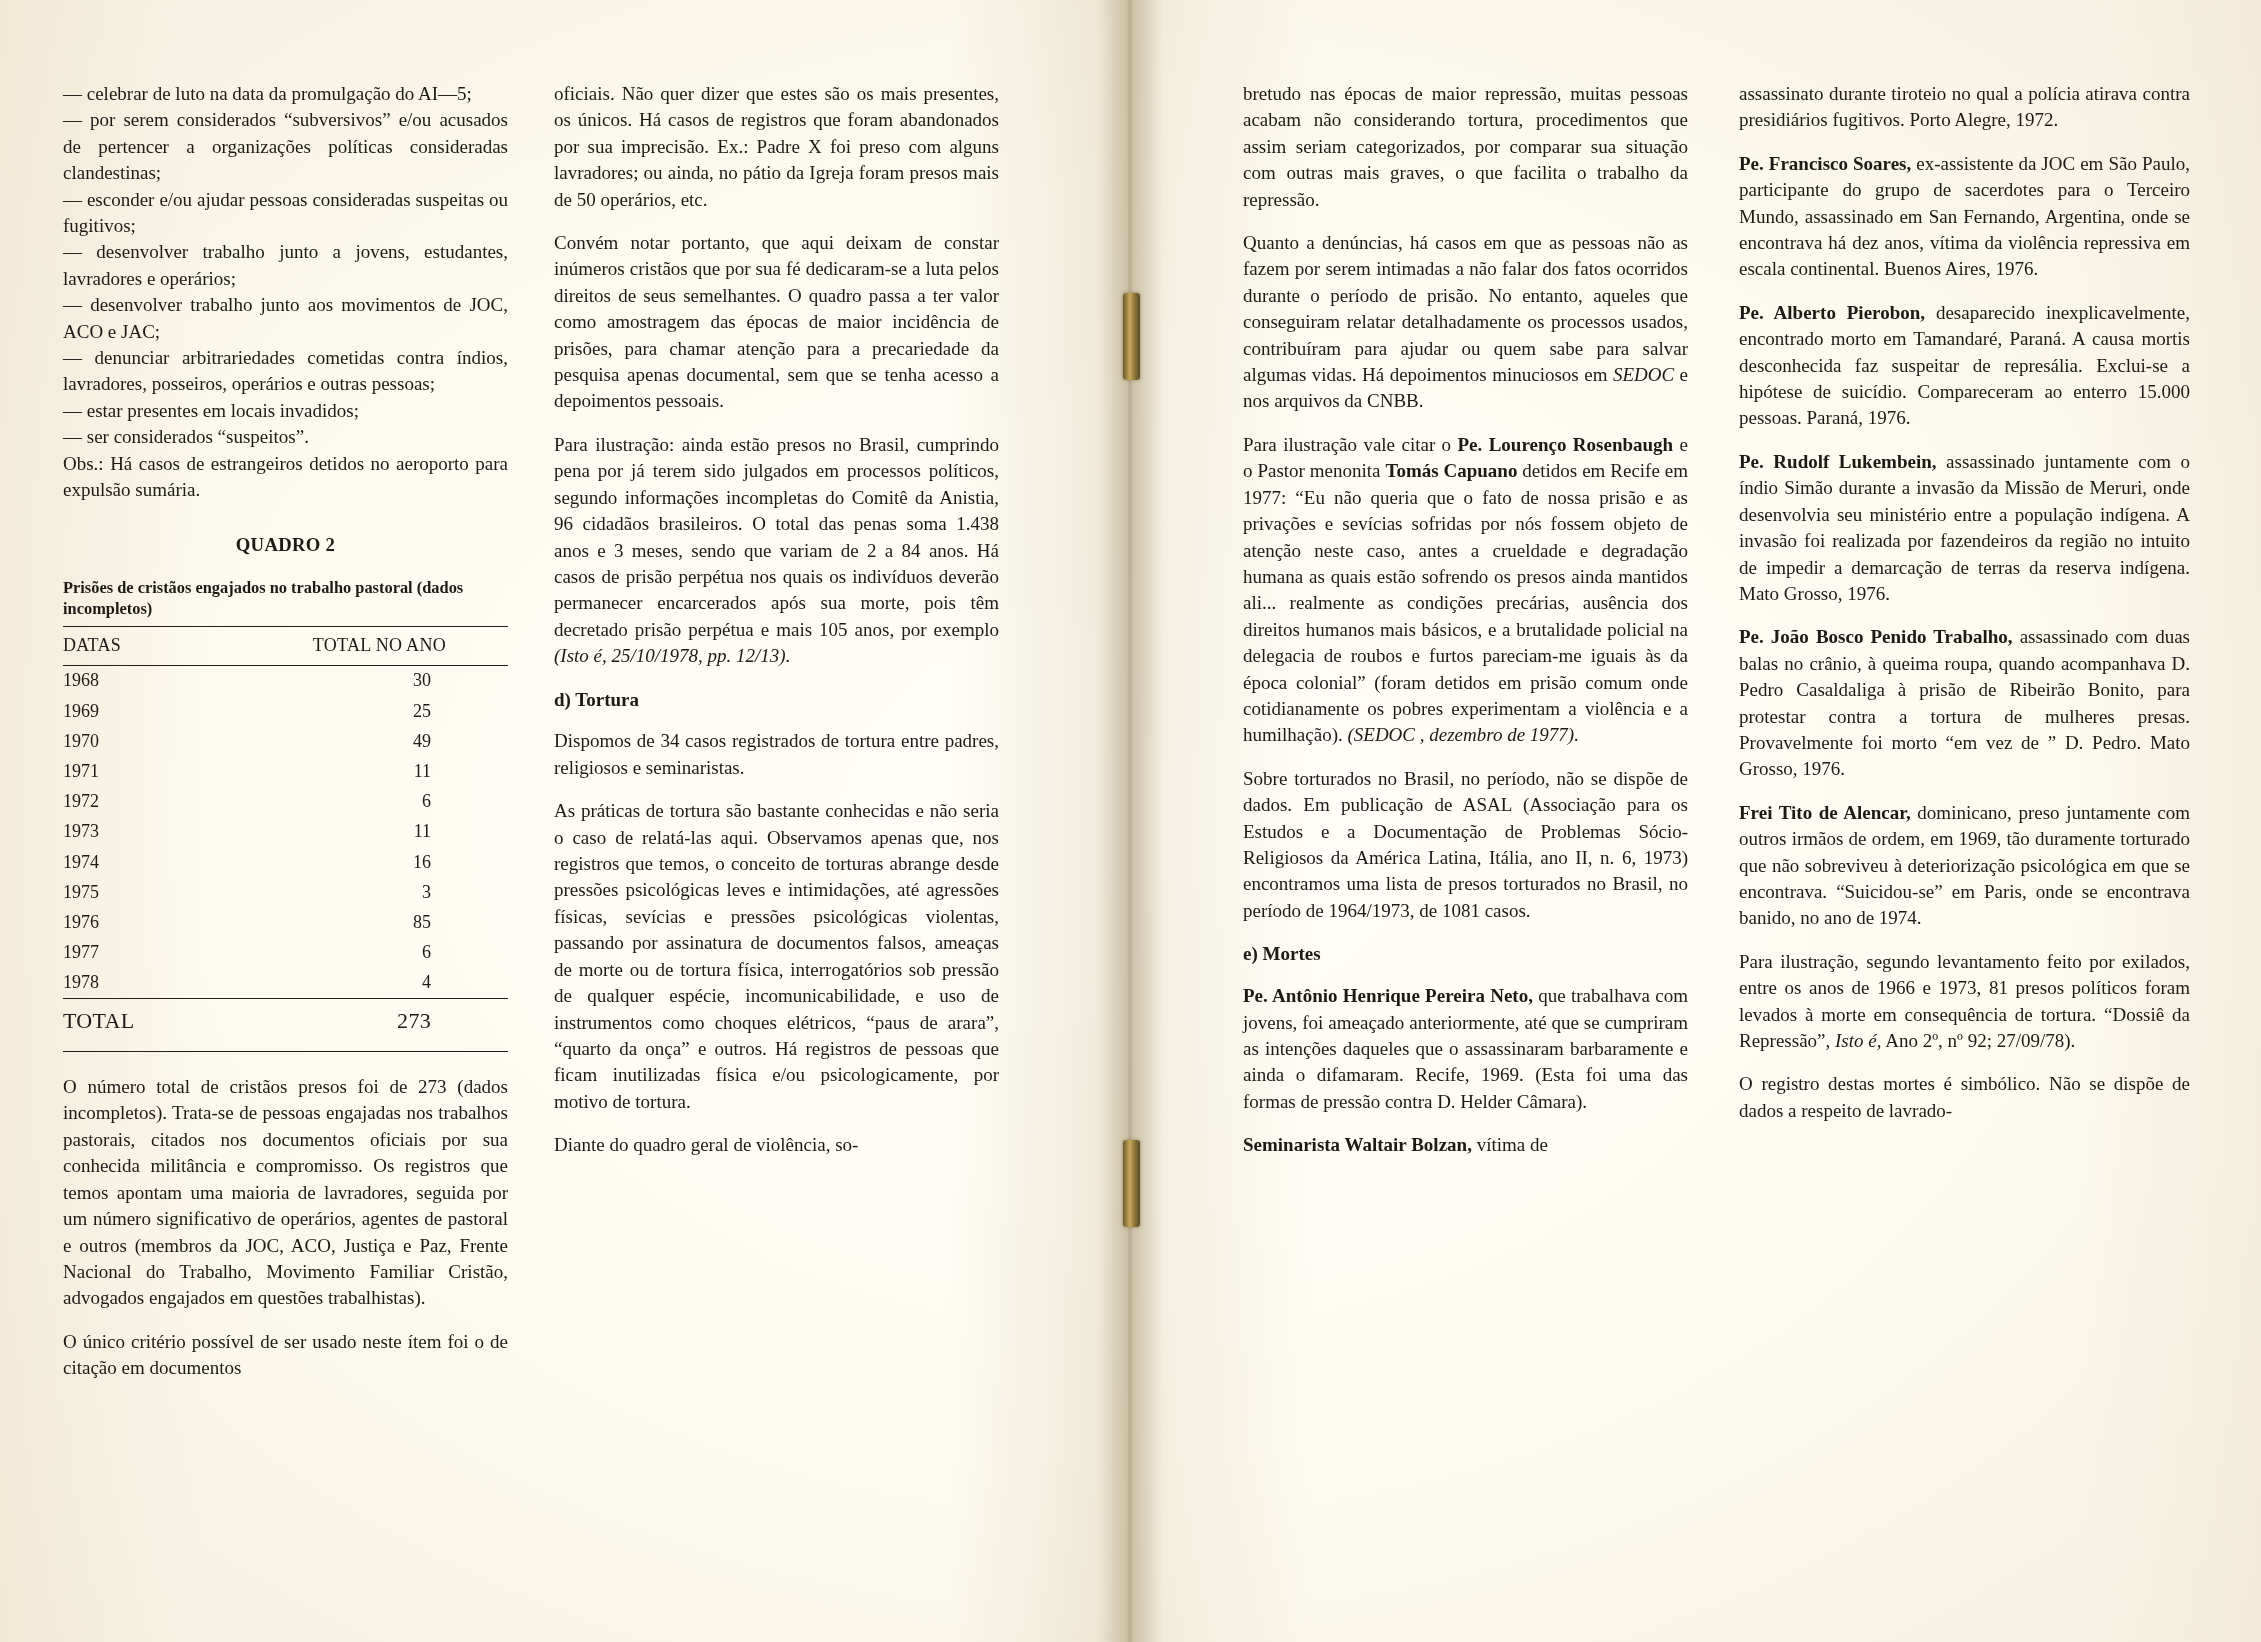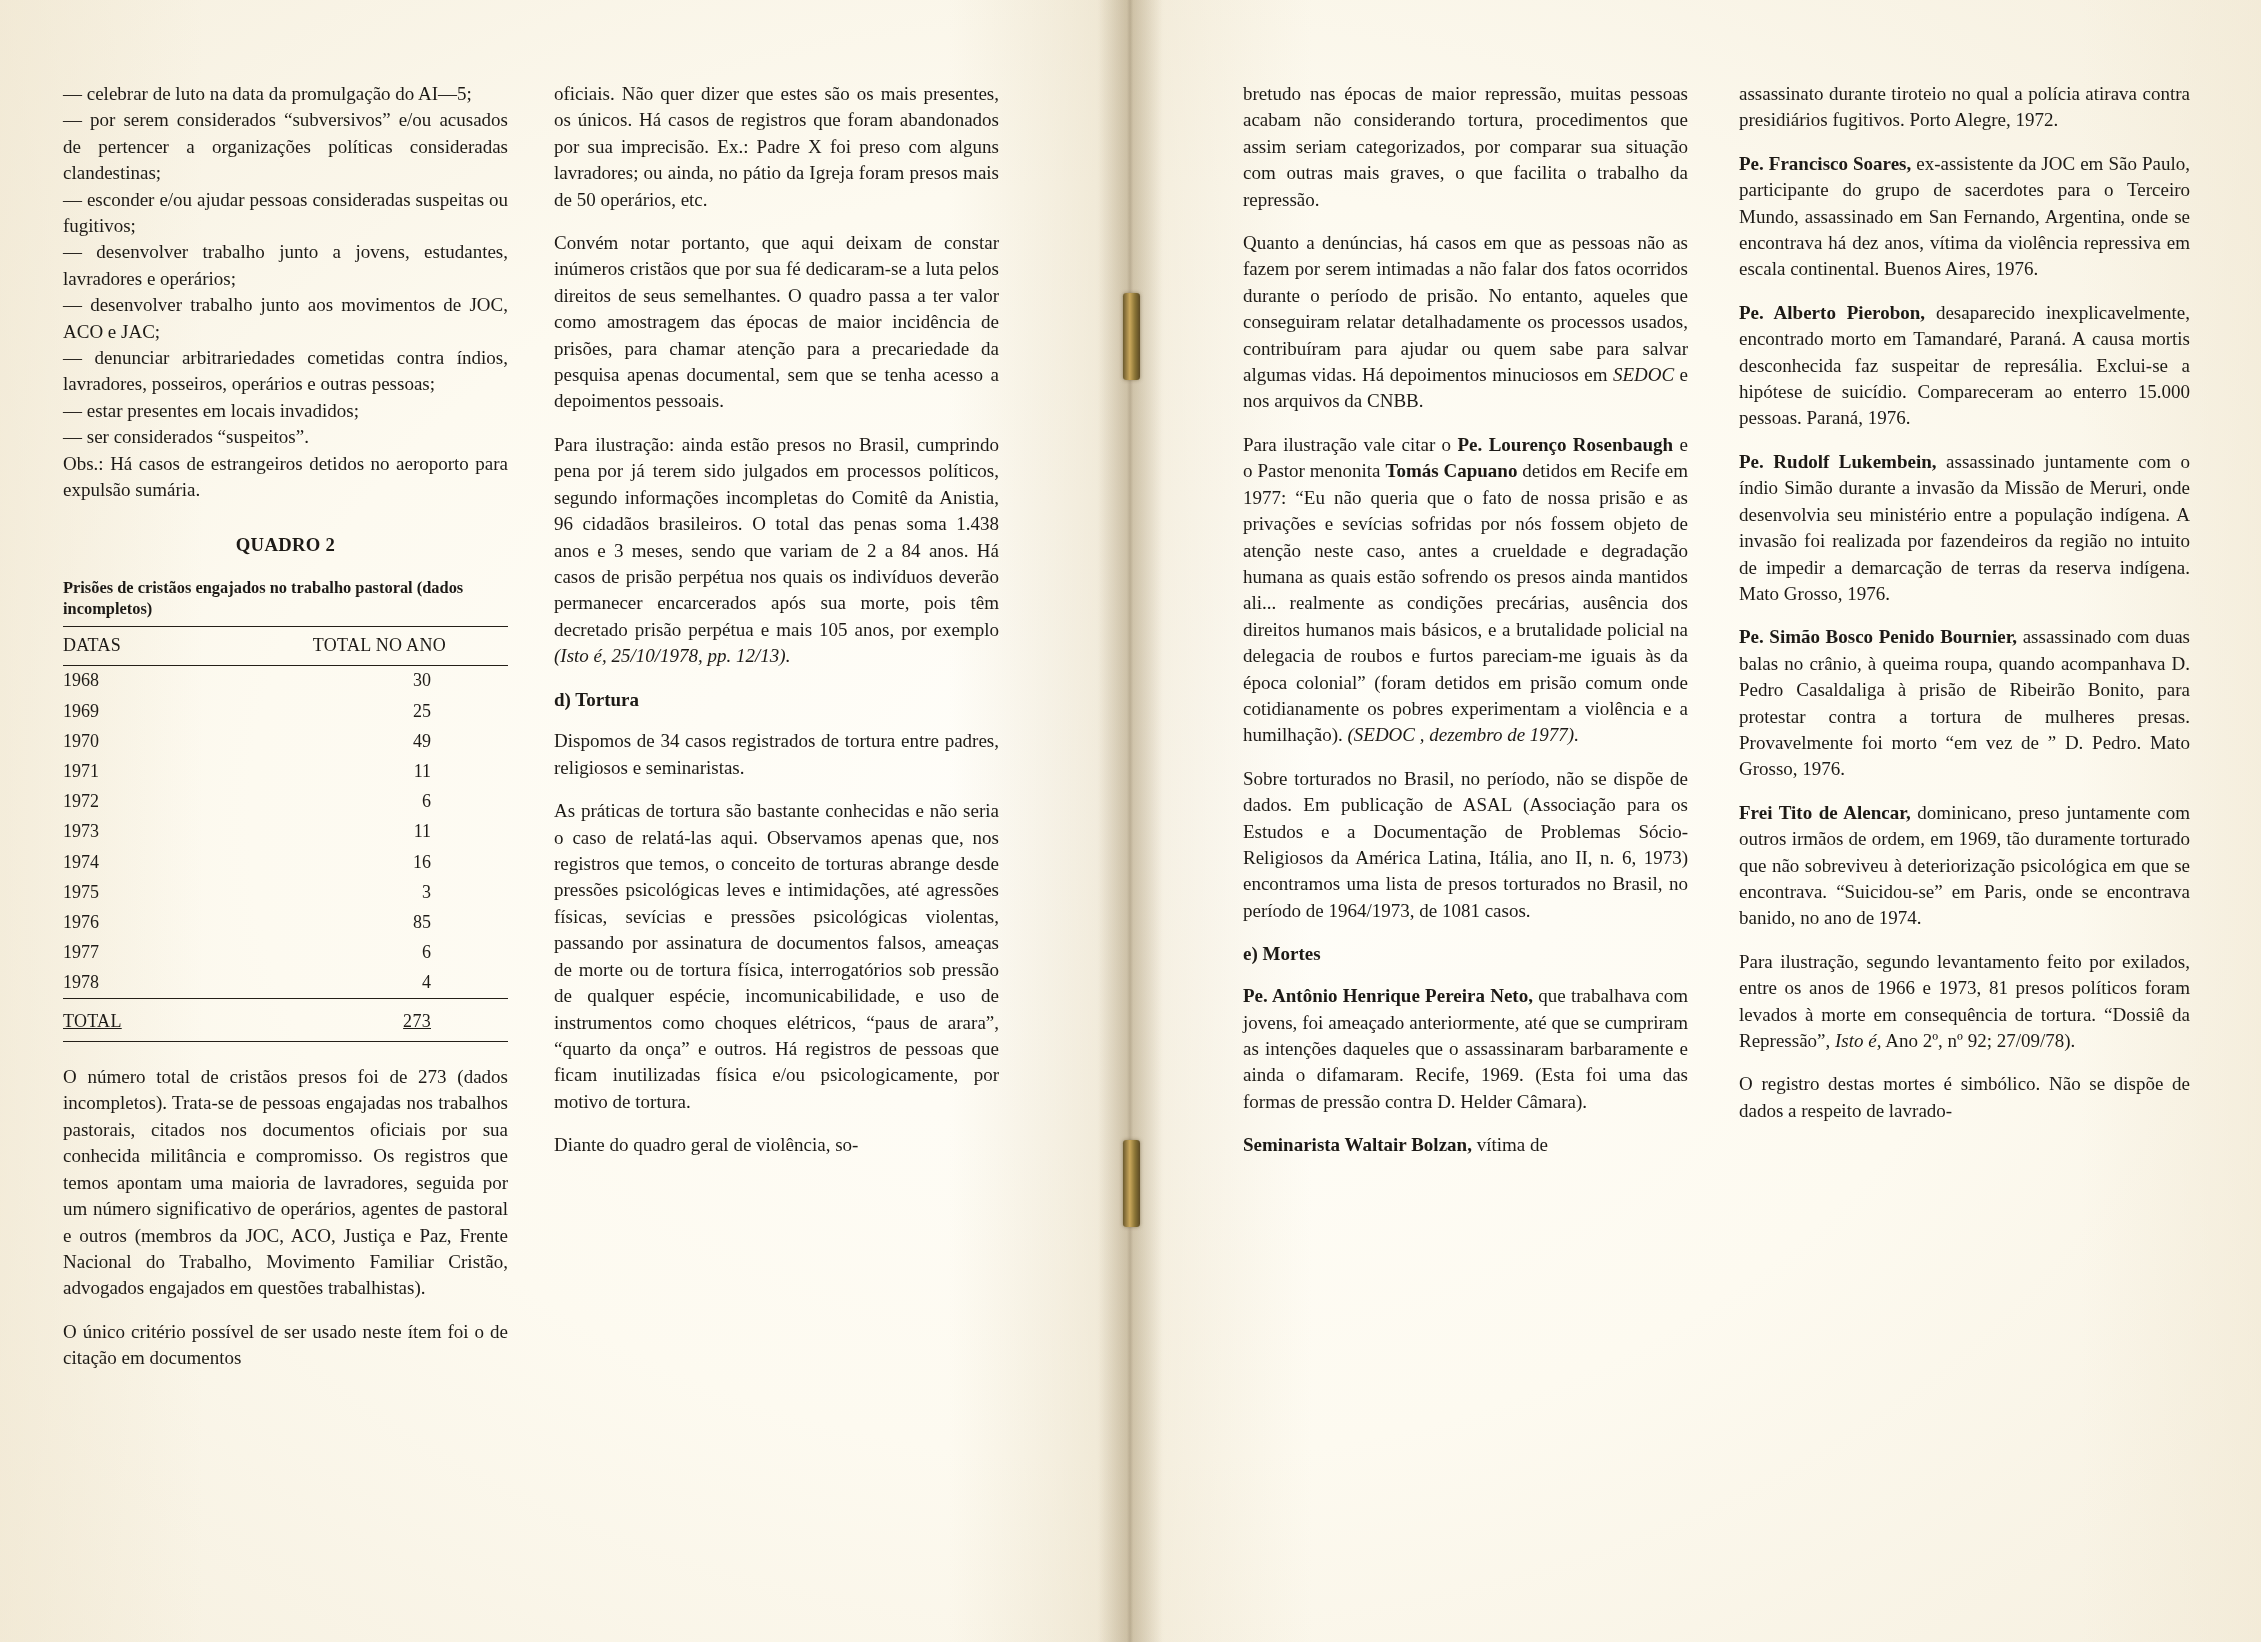--- a/index.html
+++ b/index.html
@@ -101,21 +101,21 @@
   }
   table.quadro th.num { text-align: right; padding-right: 62px; }
   table.quadro td {
     padding: 1.9px 0;
     font-size: 18px;
   }
   table.quadro td.num { text-align: right; padding-right: 77px; }
   .rule-top { border-top: 1.6px solid #241f18; }
   .rule-bot { border-bottom: 1.6px solid #241f18; }
   .rule-thin { border-bottom: 1px solid #241f18; margin-left: 28px; }
-  tr.total td { padding-top: 9px; padding-bottom: 7px; font-size: 18px; letter-spacing: 0.3px; text-decoration: underline; }
+  tr.total td { padding-top: 9px; padding-bottom: 17px; font-size: 22px; letter-spacing: 0.3px; }
 
   h4.sub {
     font-size: 19px;
     font-weight: bold;
     margin: 0 0 15.5px 0;
     text-align: left;
   }
   .nameentry { margin-bottom: 17px; }
   b, strong { font-weight: bold; }
   i, em { font-style: italic; }
@@ -229,20 +229,20 @@
     <h4 class="sub">e) Mortes</h4>
     <p class="nameentry"><b>Pe. Antônio Henrique Pereira Neto,</b><span> que trabalhava com jovens, foi ameaçado anteriormente, até que se cumpriram as intenções daqueles que o assassinaram barbaramente e ainda o difamaram. Recife, 1969. (Esta foi uma das formas de pressão contra D. Helder Câmara).</span></p>
     <p class="nameentry"><b>Seminarista Waltair Bolzan,</b><span> vítima de</span></p>
   </div>
 
   <div class="col" id="col4">
     <p>assassinato durante tiroteio no qual a polícia atirava contra presidiários fugitivos. Porto Alegre, 1972.</p>
     <p class="nameentry"><b>Pe. Francisco Soares,</b><span> ex-assistente da JOC em São Paulo, participante do grupo de sacerdotes para o Terceiro Mundo, assassinado em San Fernando, Argentina, onde se encontrava há dez anos, vítima da violência repressiva em escala continental. Buenos Aires, 1976.</span></p>
     <p class="nameentry"><b>Pe. Alberto Pierobon,</b><span> desaparecido inexplicavelmente, encontrado morto em Tamandaré, Paraná. A causa mortis desconhecida faz suspeitar de represália. Exclui-se a hipótese de suicídio. Compareceram ao enterro 15.000 pessoas. Paraná, 1976.</span></p>
     <p class="nameentry"><b>Pe. Rudolf Lukembein,</b><span> assassinado juntamente com o índio Simão durante a invasão da Missão de Meruri, onde desenvolvia seu ministério entre a população indígena. A invasão foi realizada por fazendeiros da região no intuito de impedir a demarcação de terras da reserva indígena. Mato Grosso, 1976.</span></p>
-    <p class="nameentry"><b>Pe. Simão Bosco Penido Bournier,</b><span> assassinado com duas balas no crânio, à queima roupa, quando acompanhava D. Pedro Casaldaliga à prisão de Ribeirão Bonito, para protestar contra a tortura de mulheres presas. Provavelmente foi morto “em vez de ” D. Pedro. Mato Grosso, 1976.</span></p>
+    <p class="nameentry"><b>Pe. João Bosco Penido Trabalho,</b><span> assassinado com duas balas no crânio, à queima roupa, quando acompanhava D. Pedro Casaldaliga à prisão de Ribeirão Bonito, para protestar contra a tortura de mulheres presas. Provavelmente foi morto “em vez de ” D. Pedro. Mato Grosso, 1976.</span></p>
     <p class="nameentry"><b>Frei Tito de Alencar,</b><span> dominicano, preso juntamente com outros irmãos de ordem, em 1969, tão duramente torturado que não sobreviveu à deteriorização psicológica em que se encontrava. “Suicidou-se” em Paris, onde se encontrava banido, no ano de 1974.</span></p>
     <p><span>Para ilustração, segundo levantamento feito por exilados, entre os anos de 1966 e 1973, 81 presos políticos foram levados à morte em consequência de tortura. “Dossiê da Repressão”, </span><i>Isto é</i><span>, Ano 2º, nº 92; 27/09/78).</span></p>
     <p>O registro destas mortes é simbólico. Não se dispõe de dados a respeito de lavrado-</p>
   </div>
 
 </div>
 
 
 </body></html>

